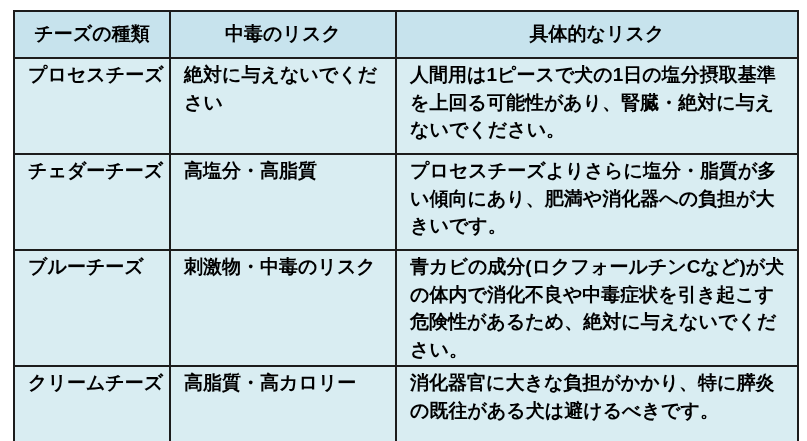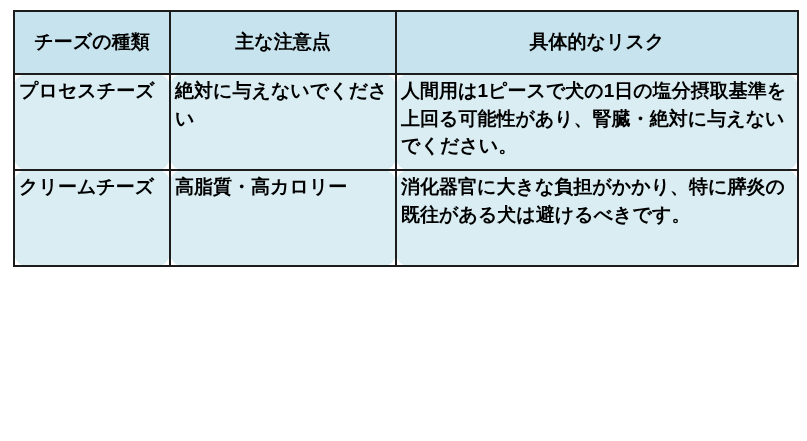--- a/index.html
+++ b/index.html
@@ -33,56 +33,65 @@
     color: var(--text, #000000);
     font-weight: bold;
     font-size: 19px;
     overflow: hidden;
   }
   th {
     background: var(--header_bg, #c7e3ed);
     height: 37px;
     text-align: center;
     vertical-align: middle;
-    padding: 12px 4px;
+    padding: 4px 4px;
     line-height: 1.2;
   }
   td {
     background: var(--body_bg, #d9edf2);
     height: 90px;
     vertical-align: top;
     text-align: left;
-    padding: 2px 4px 2px 4px;
+    padding: 2px 4px 2px 13px;
     line-height: 1.45;
     word-break: break-all;
-    border-radius: 13px;
   }
 </style>
 </head>
 <body>
 
 <div class="page">
   <table class="cheese-table">
     <colgroup>
       <col class="c1">
       <col class="c2">
       <col class="c3">
     </colgroup>
     <thead>
       <tr>
         <th>チーズの種類</th>
-        <th>主な注意点</th>
+        <th>中毒のリスク</th>
         <th>具体的なリスク</th>
       </tr>
     </thead>
     <tbody>
       <tr>
         <td>プロセスチーズ</td>
         <td>絶対に与えないでください</td>
         <td>人間用は1ピースで犬の1日の塩分摂取基準を上回る可能性があり、腎臓・絶対に与えないでください。</td>
+      </tr>
+      <tr>
+        <td>チェダーチーズ</td>
+        <td>高塩分・高脂質</td>
+        <td>プロセスチーズよりさらに塩分・脂質が多い傾向にあり、肥満や消化器への負担が大きいです。</td>
+      </tr>
+      <tr>
+        <td>ブルーチーズ</td>
+        <td>刺激物・中毒のリスク</td>
+        <td>青カビの成分(ロクフォールチンCなど)が犬の体内で消化不良や中毒症状を引き起こす危険性があるため、絶対に与えないでください。</td>
       </tr>
       <tr>
         <td>クリームチーズ</td>
         <td>高脂質・高カロリー</td>
         <td>消化器官に大きな負担がかかり、特に膵炎の既往がある犬は避けるべきです。</td>
       </tr>
     </tbody>
   </table>
 </div>
 

